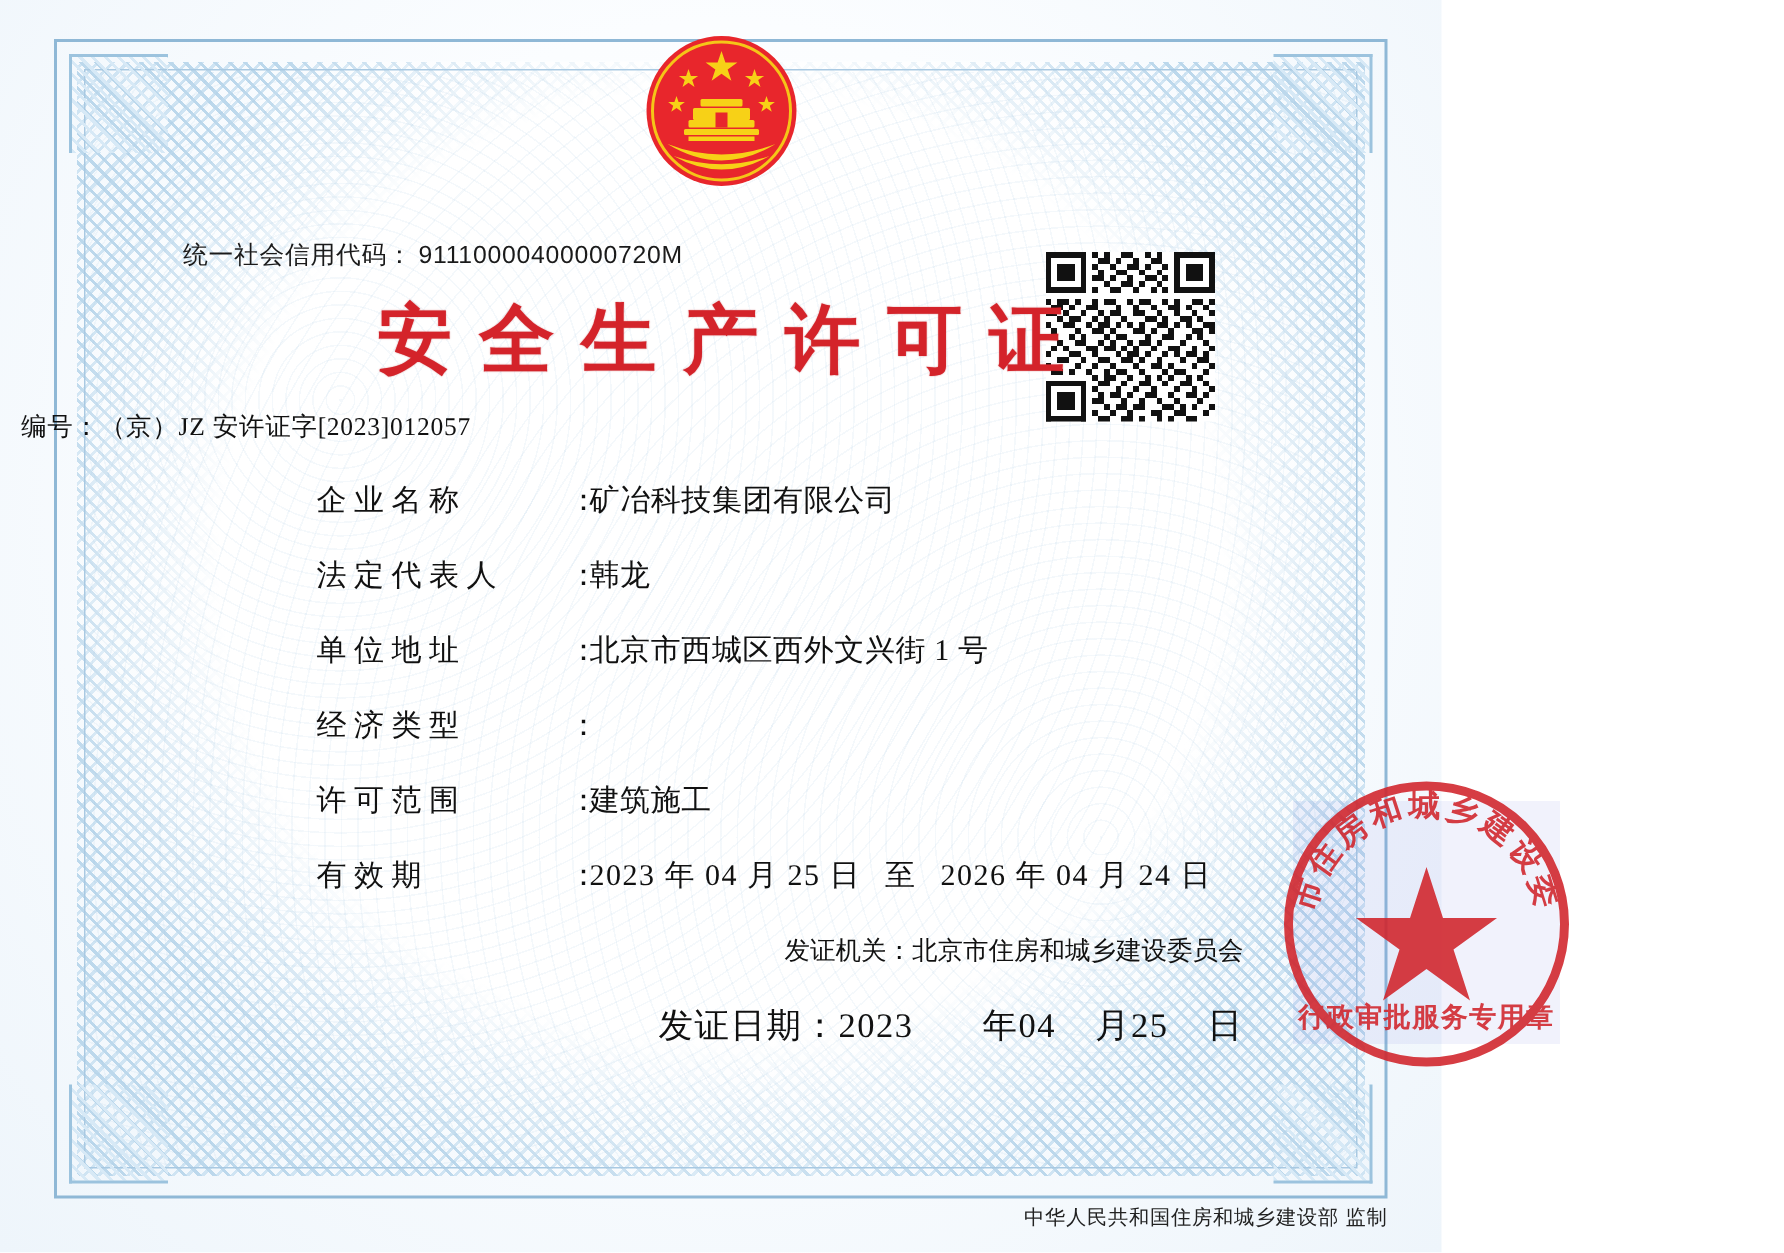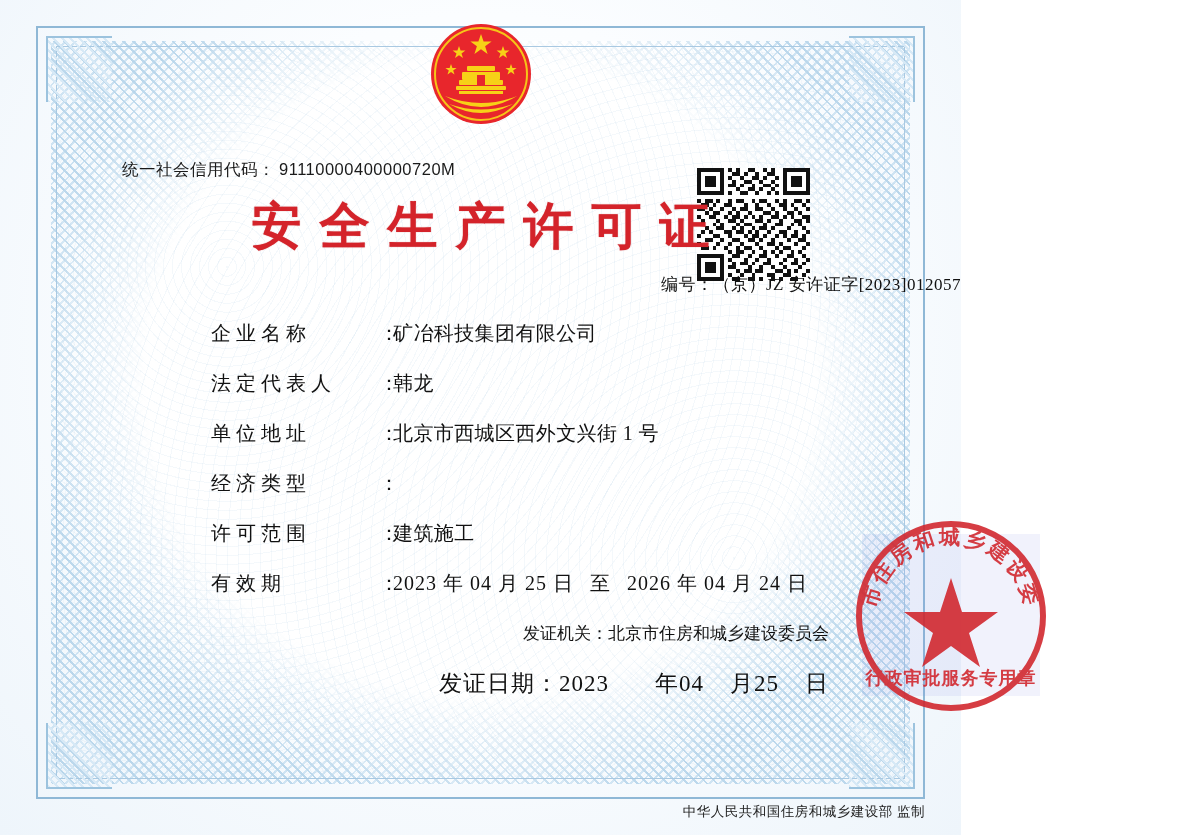--- a/index.html
+++ b/index.html
@@ -128,24 +128,25 @@
     text-indent: 18px;
     color: #d4232a;
     font-family: "DejaVu Sans", sans-serif;
     text-shadow: 0 0 1px rgba(180,20,25,0.6);
   }
 
   .cert-no {
     position: absolute;
     left: 0; right: 0;
     top: 273px;
-    text-align: right;
+    text-align: left;
     font-size: 17px;
     color: #111;
     letter-spacing: 0.5px;
+    padding-left: 14px;
   }
 
   
   .fields {
     position: absolute;
     left: 190px;
     top: 308px;
     width: 860px;
   }
   .field-row {

